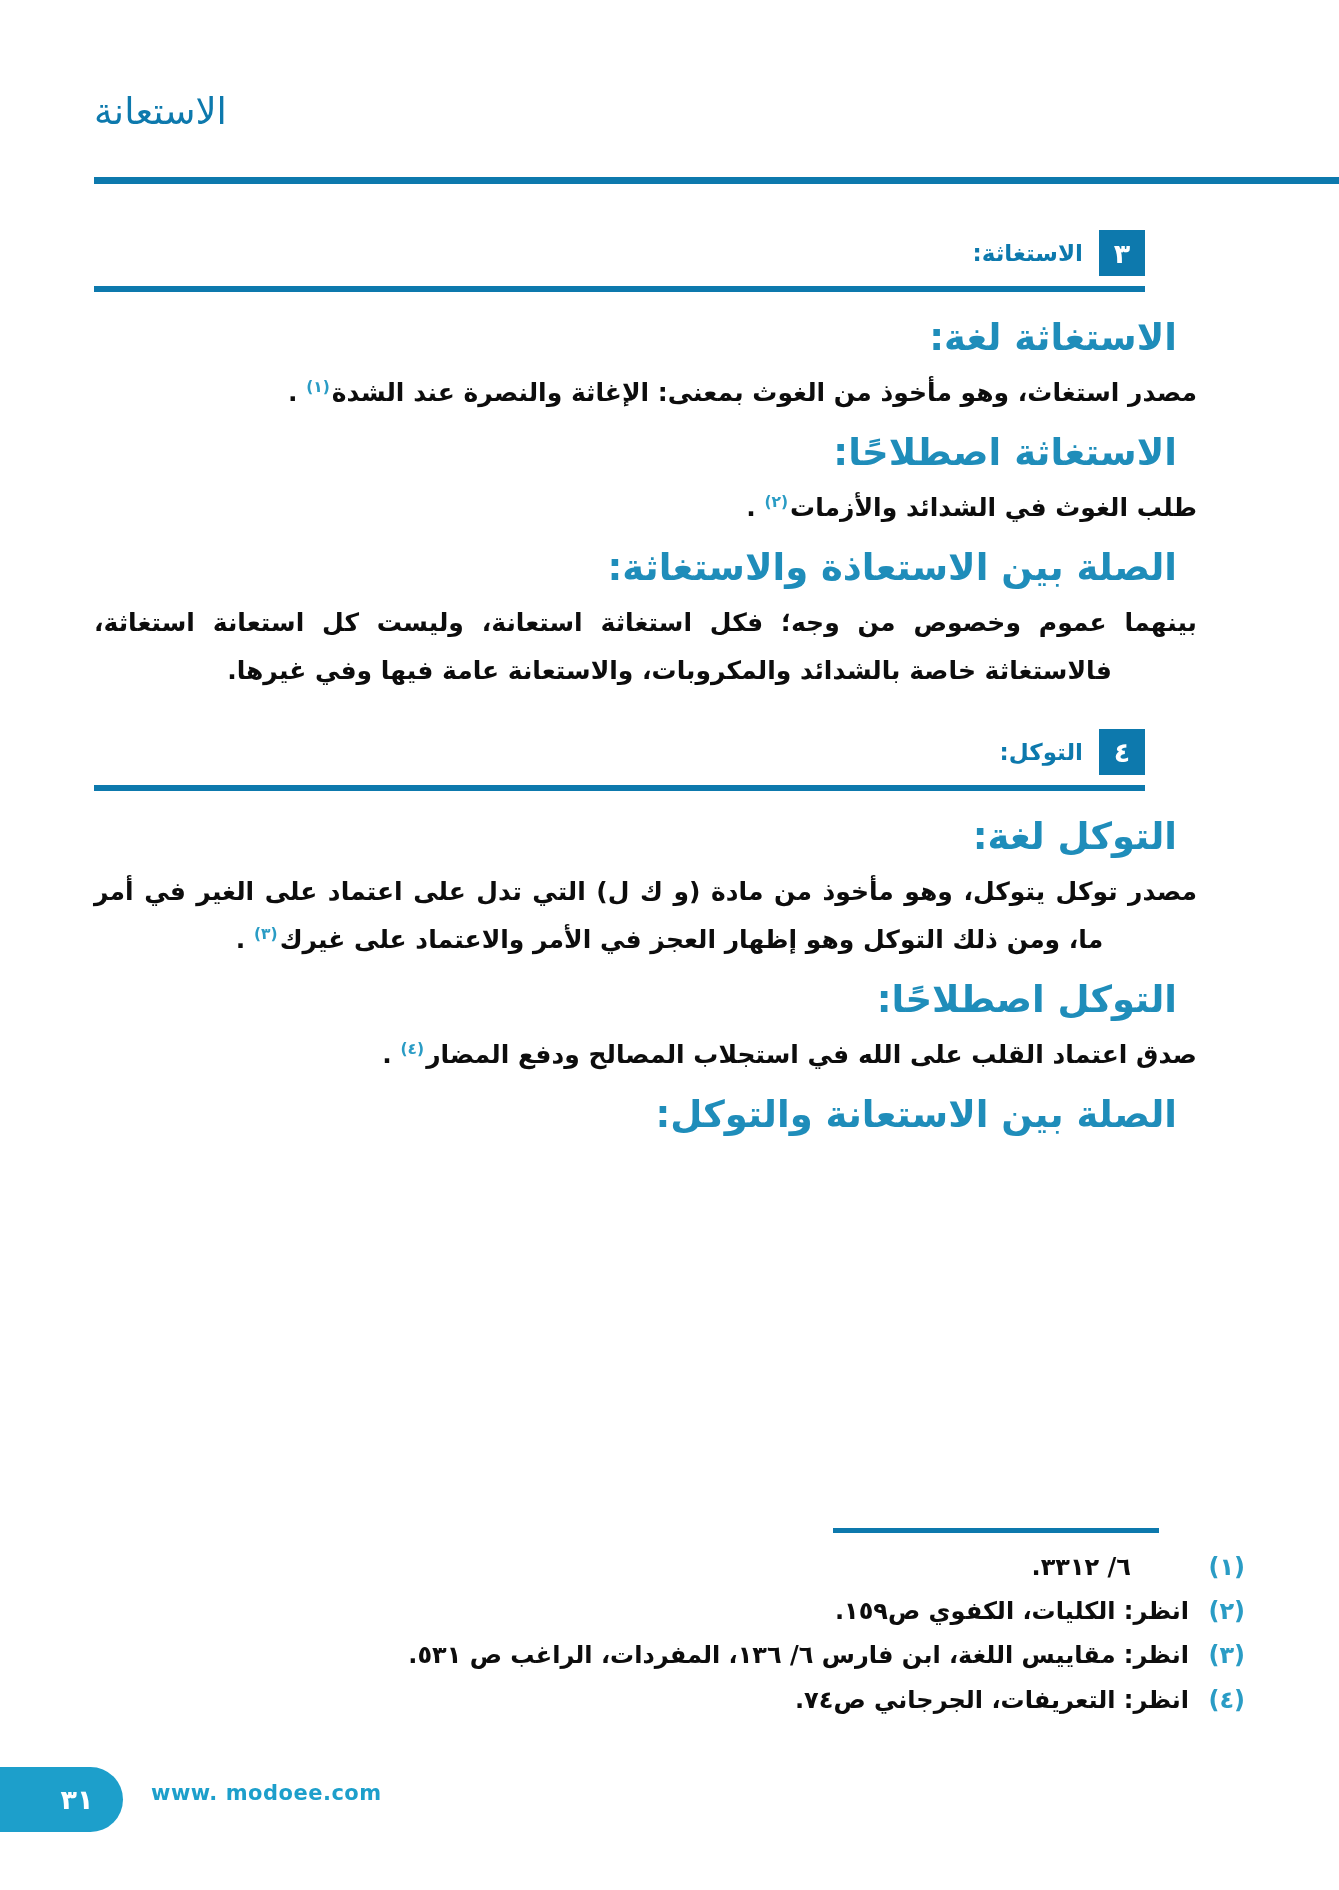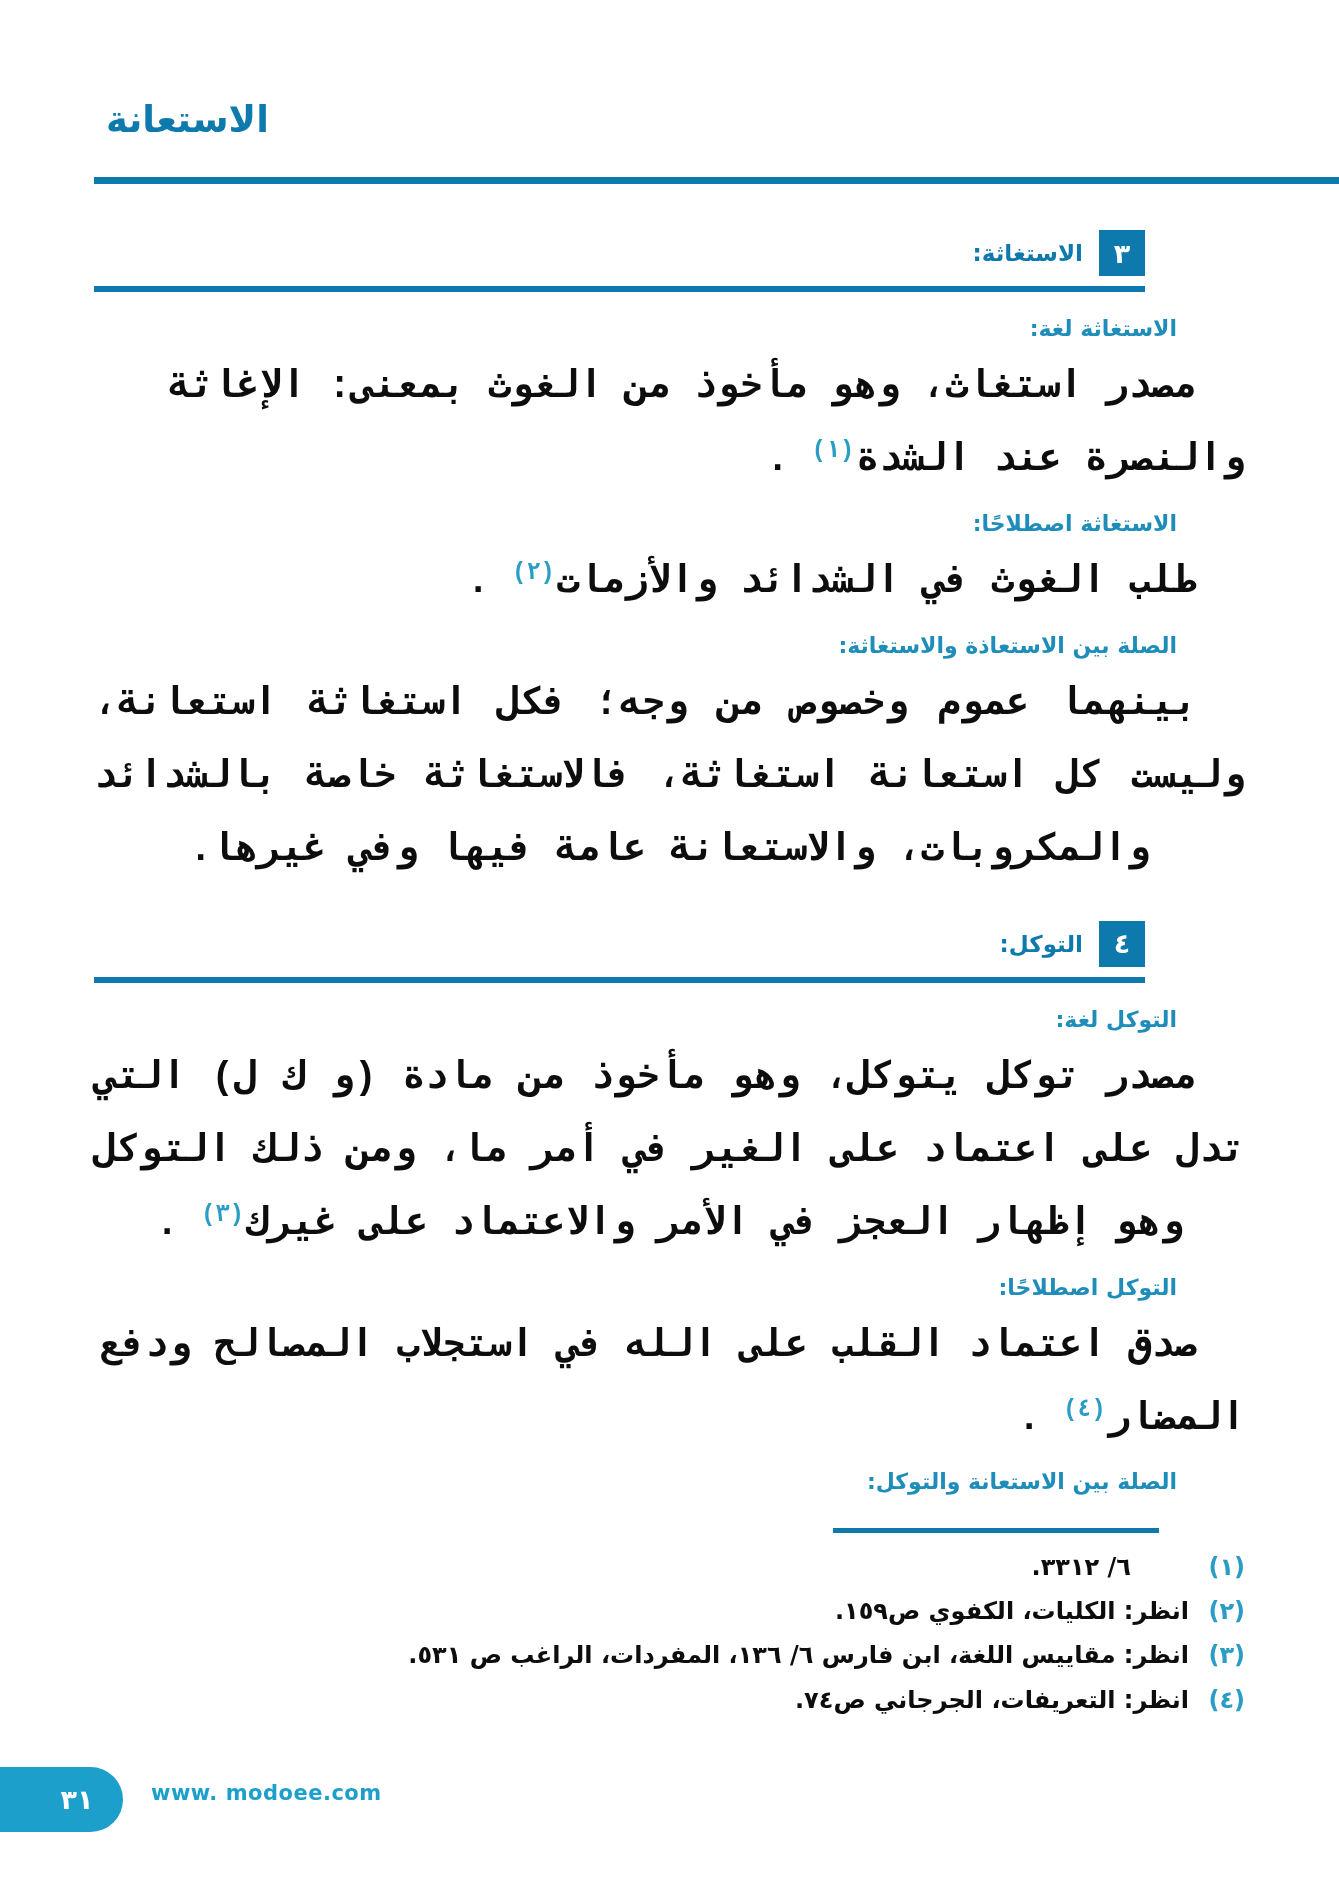--- a/index.html
+++ b/index.html
@@ -13,25 +13,24 @@
   html,body{background:#ffffff;}
   body{font-family:"DejaVu Sans",sans-serif;}
   .page{
     position:relative;
     width:1339px;height:1890px;
     background:#ffffff;
     overflow:hidden;
   }
   
   .chapter-title{
-    position:absolute;left:106px;top:90px;
+    position:absolute;left:94px;top:90px;
     color:var(--accent-dark);
-    font-size:37px;font-weight:bold;
+    font-size:37px;font-weight:normal;
     direction:rtl;
-    margin-top:8px;
   }
   .top-rule{
     position:absolute;left:94px;right:0;top:177px;height:7px;
     background:var(--accent-dark);
   }
   
   .content{
     position:absolute;top:230px;left:94px;width:1151px;
     direction:rtl;
   }
@@ -49,30 +48,29 @@
   .section-title{
     color:var(--accent-dark);
     font-size:23px;font-weight:bold;
   }
   .section-rule{
     height:6px;background:var(--accent-dark);
     margin:2px 100px 24px 0;
   }
   .subhead{
     color:var(--subhead-blue);
-    font-size:22px;font-weight:bold;
+    font-size:37px;font-weight:bold;
     margin:14px 68px 10px 0;
   }
   .para{
     color:var(--text-color);
-    font-size:38px;font-weight:bold;
+    font-size:25px;font-weight:bold;
     line-height:1.92;
     text-indent:48px;
     margin-bottom:6px;
-    font-family:Liberation Mono, monospace;
   }
   .para.align-right{text-align:right;}
   .para.align-jc{text-align:justify;text-align-last:center;}
   .fn-sup{
     color:var(--marker-blue);
     font-size:0.62em;font-weight:bold;
     position:relative;top:-0.55em;
     margin-right:2px;
   }
   

